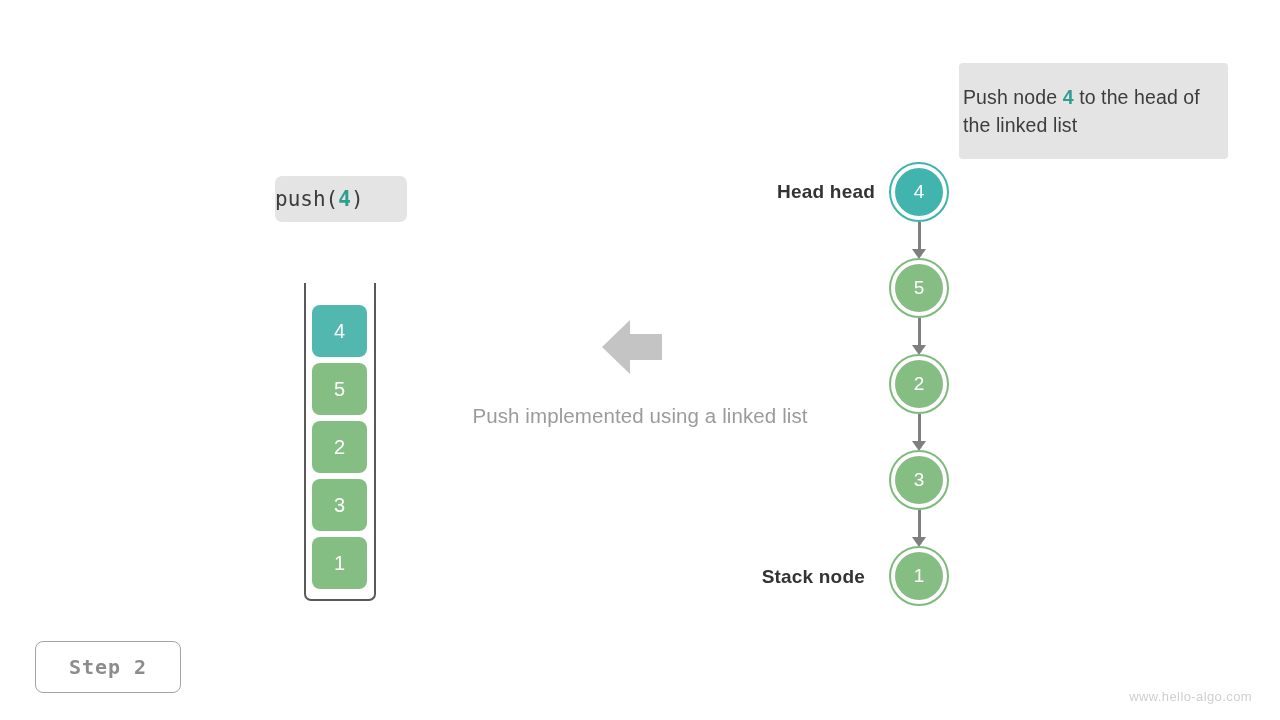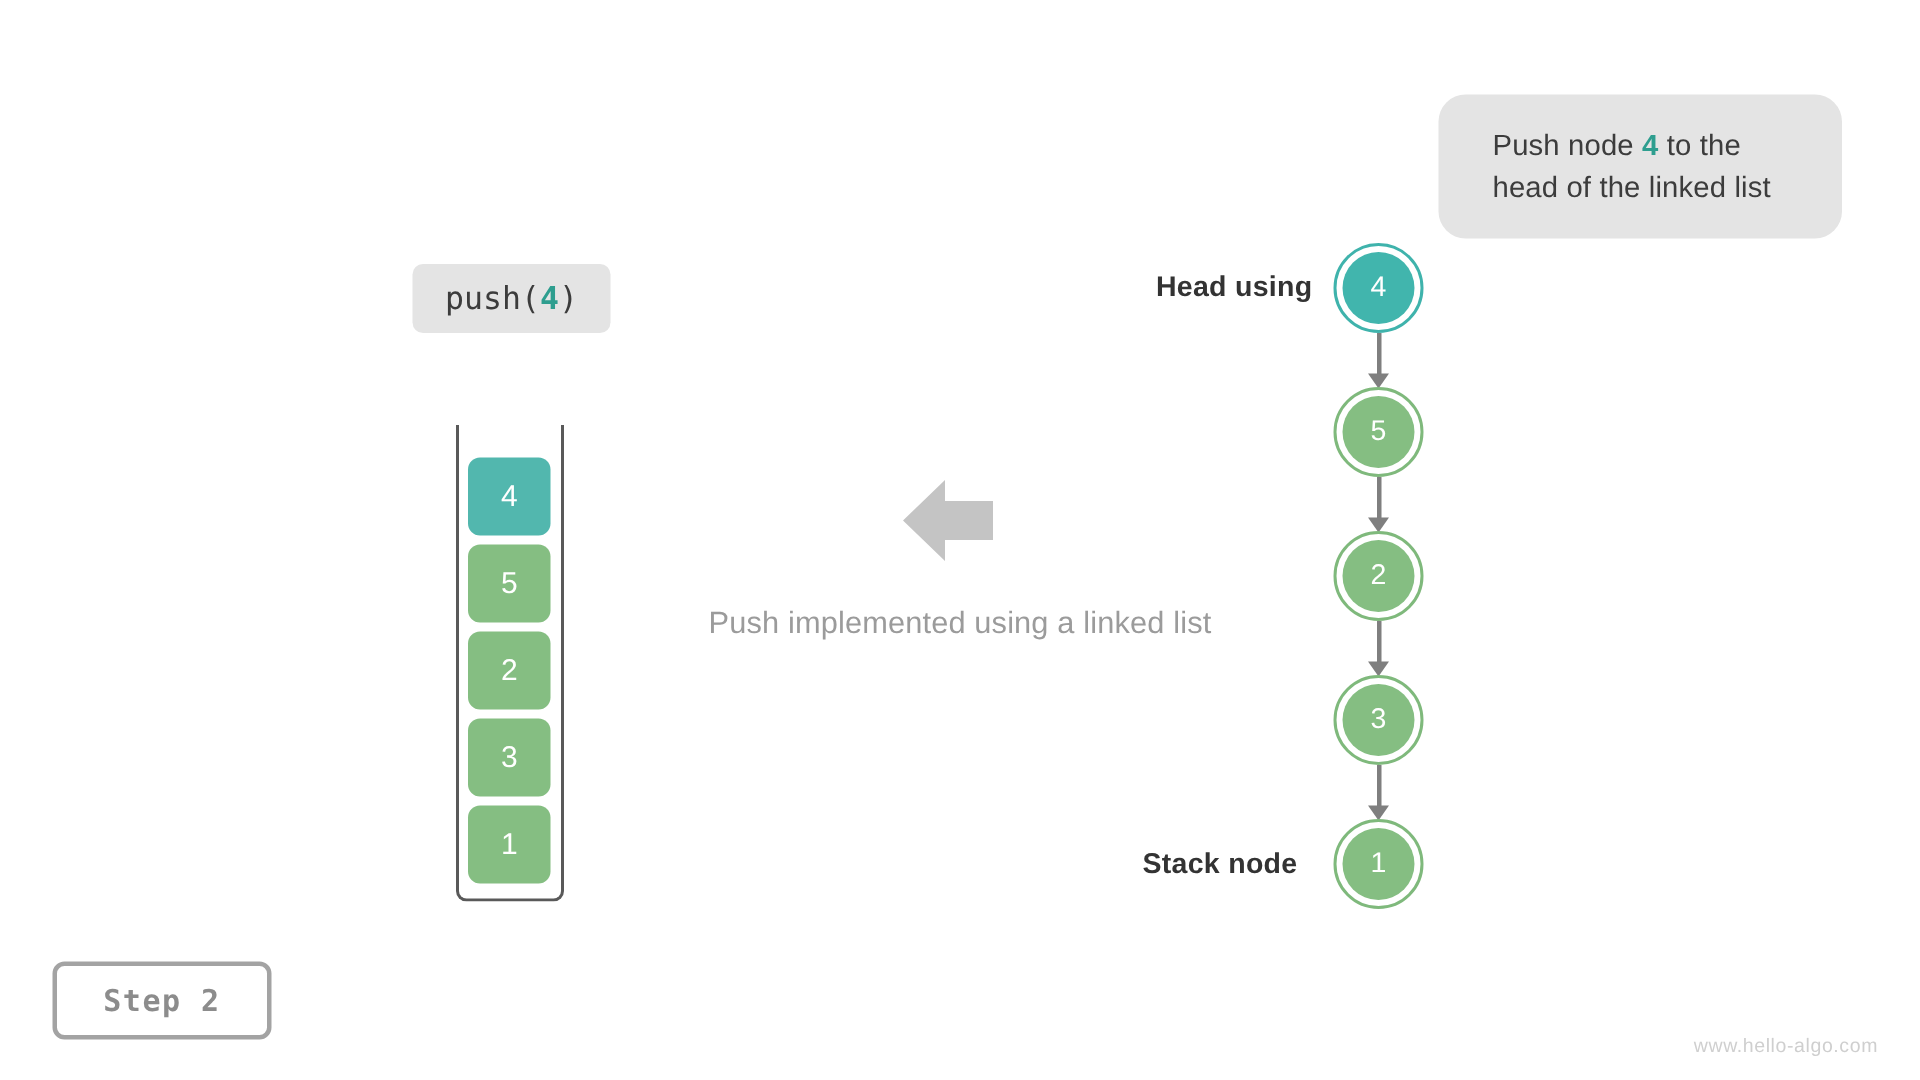--- a/index.html
+++ b/index.html
@@ -17,23 +17,23 @@
   }
 
   
   #callout {
     position: absolute;
     left: 959px;
     top: 63px;
     width: 269px;
     height: 96px;
     background: #e4e4e4;
-    border-radius: 18px;
-    box-sizing: border-box;
-    padding: 18px 36px;
+    border-radius: 4px;
+    box-sizing: border-box;
+    padding: 18px 4px;
     display: flex;
     align-items: center;
   }
   #callout .calloutText {
     font-size: 19.5px;
     line-height: 28px;
     color: #3c3c3c;
     letter-spacing: 0.1px;
   }
   #callout .accent {
@@ -45,21 +45,21 @@
   #opLabel {
     position: absolute;
     left: 275px;
     top: 176px;
     width: 132px;
     height: 46px;
     background: #e4e4e4;
     border-radius: 7px;
     display: flex;
     align-items: center;
-    justify-content: center;
+    justify-content: flex-start;
     font-family: "DejaVu Sans Mono", "Liberation Mono", monospace;
     font-size: 21px;
     color: #3c3c3c;
     letter-spacing: 0px;
   }
   #opLabel .accent {
     color: #2e9e8f;
     font-weight: bold;
   }
 
@@ -194,21 +194,21 @@
   #tailLabel { left: 700px; top: 566px; width: 165px; }
 
   
   #stepBadge {
     position: absolute;
     left: 35px;
     top: 641px;
     width: 146px;
     height: 52px;
     background: #ffffff;
-    border: 3px solid #a3a3a3;
+    border: 1px solid #a3a3a3;
     border-radius: 8px;
     display: flex;
     align-items: center;
     justify-content: center;
     font-family: "DejaVu Sans Mono", "Liberation Mono", monospace;
     font-size: 20px;
     font-weight: bold;
     color: #8c8c8c;
     letter-spacing: 1px;
     box-sizing: border-box;
@@ -279,18 +279,18 @@
     </div>
     <div class="llNode" style="top: 295px;">
       <div class="ring"></div>
       <div class="core">3</div>
     </div>
     <div class="llNode" style="top: 391px;">
       <div class="ring"></div>
       <div class="core">1</div>
     </div>
   </div>
-<div class="llLabel" id="headLabel">Head using</div>
+<div class="llLabel" id="headLabel">Head head</div>
 <div class="llLabel" id="tailLabel">Stack node</div>
 
 <div id="stepBadge">Step 2</div>
 
 <div id="watermark">www.hello-algo.com</div>
 
 </body></html>

